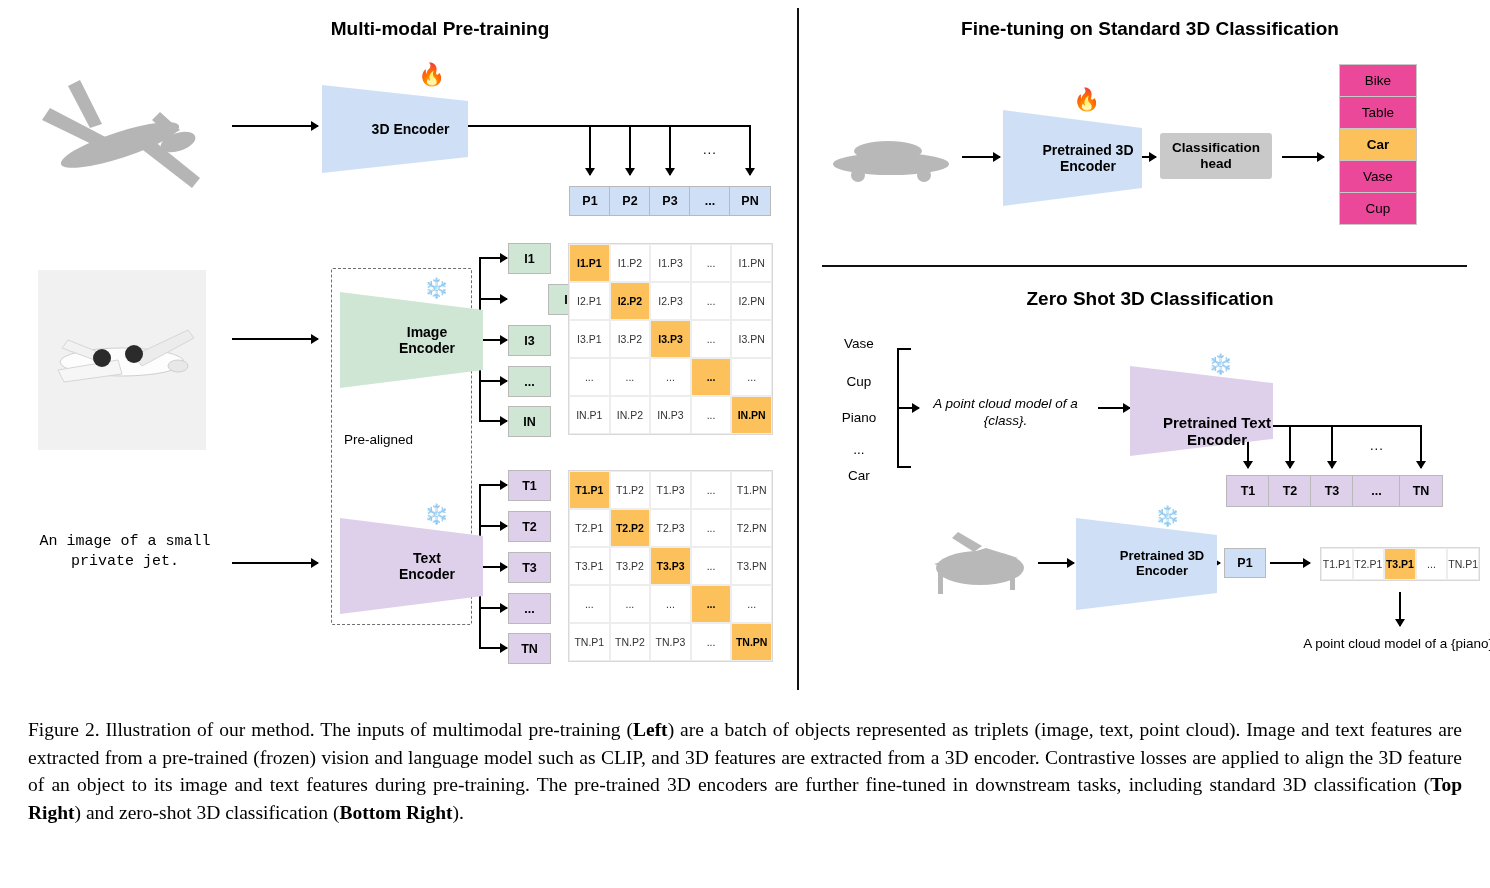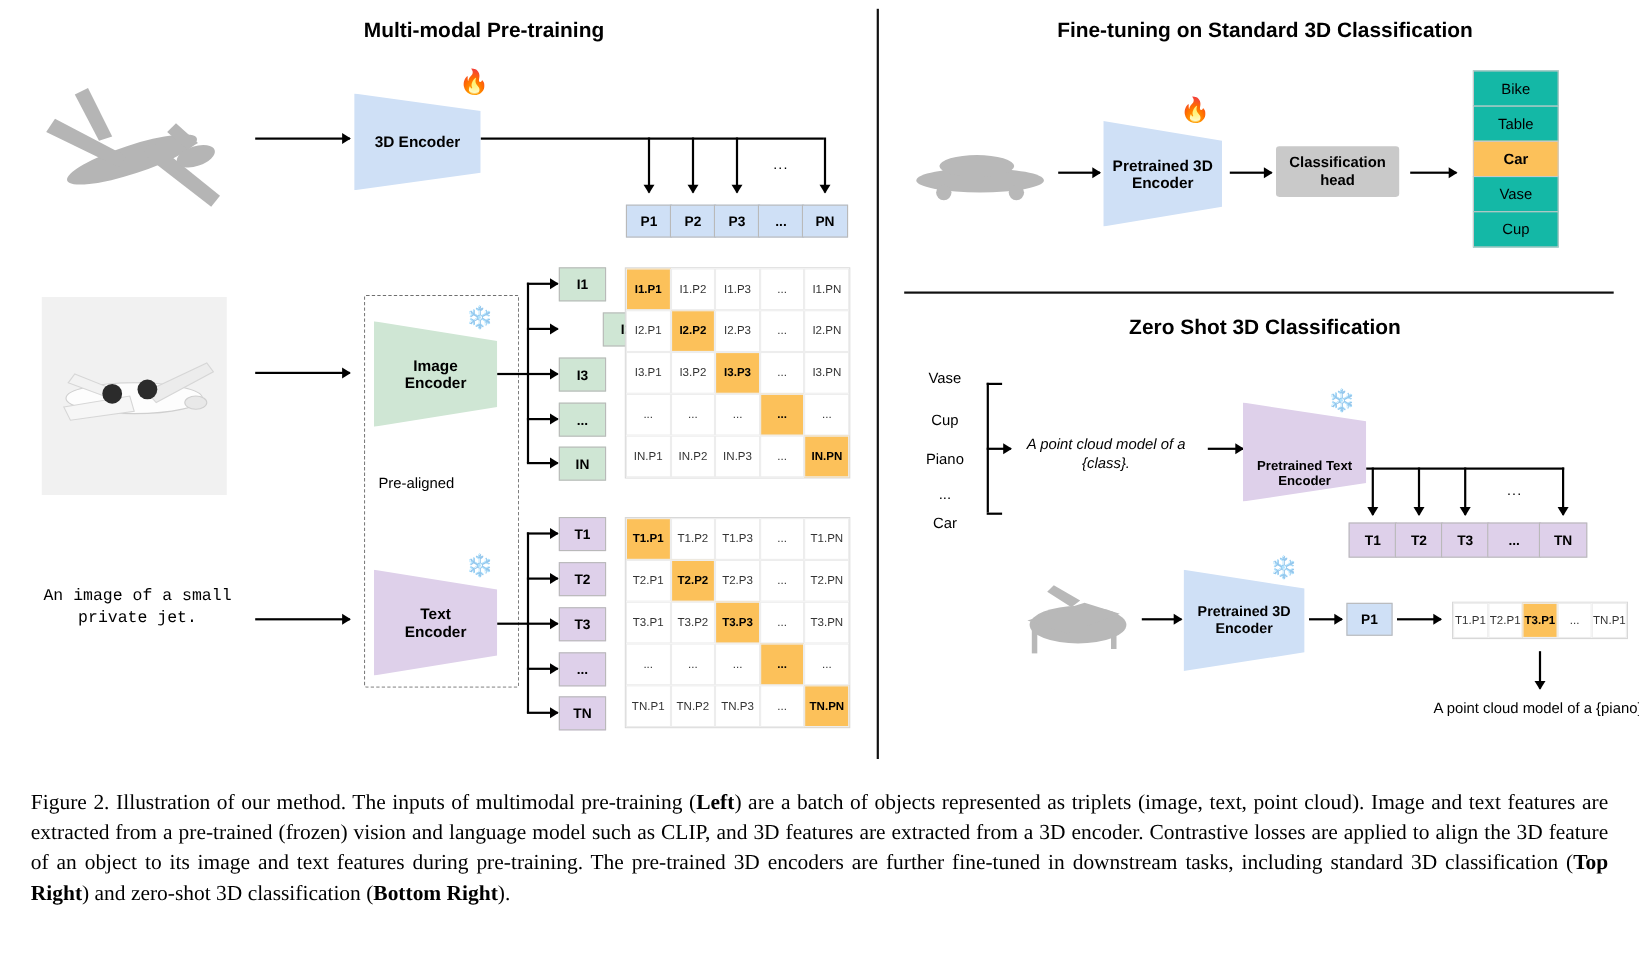--- a/index.html
+++ b/index.html
@@ -12,21 +12,21 @@
   .vdiv{position:absolute;left:797px;top:8px;width:2px;height:682px;background:#111;}
   .hdiv{position:absolute;left:822px;top:265px;width:645px;height:2px;background:#111;}
 
   .title{position:absolute;font-weight:bold;font-size:19px;text-align:center;}
   .t-left{left:250px;top:18px;width:380px;}
   .t-tr{left:880px;top:18px;width:540px;}
   .t-br{left:880px;top:288px;width:540px;}
 
   
   .trap{position:absolute;display:flex;align-items:center;justify-content:center;
-        text-align:center;font-weight:bold;font-size:14px;line-height:1.15;}
+        text-align:center;font-weight:bold;font-size:14px;line-height:1.15;padding-left:31px;}
   .trap .lbl{position:relative;z-index:2;}
   .trap .shape{position:absolute;left:0;top:0;width:100%;height:100%;z-index:1;}
 
   .snow{position:absolute;font-size:20px;z-index:5;}
   .fire{position:absolute;font-size:22px;z-index:5;}
 
   
   .arrow{position:absolute;background:#000;height:1.6px;}
   .arrow:after{content:"";position:absolute;right:-1px;top:-4px;
     border-left:8px solid #000;border-top:5px solid transparent;border-bottom:5px solid transparent;}
@@ -47,21 +47,21 @@
   .mtx{position:absolute;border:1px solid #d8d8d8;box-sizing:border-box;display:grid;}
   .cell{display:flex;align-items:center;justify-content:center;font-size:10.5px;
         border:0.8px solid #ededed;box-sizing:border-box;background:#fff;color:#333;}
   .cell.hl{background:#fcc15a;font-weight:bold;color:#000;}
 
   .dashed{position:absolute;border:1.6px dashed #6f6f6f;border-radius:2px;}
   .plain-label{position:absolute;font-size:13.5px;}
 
   .classlist{position:absolute;width:78px;}
   .classlist .ci{height:31px;border:1px solid #c9c9c9;border-bottom:none;
-     display:flex;align-items:center;justify-content:center;font-size:13.5px;background:#14b8a6;}
+     display:flex;align-items:center;justify-content:center;font-size:13.5px;background:#ec4899;}
   .classlist .ci:last-child{border-bottom:1px solid #c9c9c9;}
   .classlist .ci.hl{background:#fcc15a;font-weight:bold;}
 
   .grayhead{position:absolute;background:#c9c9c9;border-radius:3px;display:flex;
      align-items:center;justify-content:center;text-align:center;font-weight:bold;font-size:13.5px;line-height:1.2;}
 
   .prompt{position:absolute;text-align:center;font-size:13.5px;line-height:1.25;}
 
   .caption{position:absolute;left:28px;top:716px;width:1434px;
     font-family:"Liberation Serif", serif;font-size:19.5px;line-height:1.42;text-align:justify;}
@@ -290,21 +290,21 @@
   <div class="arrow" style="left:897px;top:407px;width:22px;"></div>
 
   <div class="prompt" style="left:918px;top:396px;width:175px;font-style:italic;">A point cloud model of a {class}.</div>
 
   <div class="arrow" style="left:1098px;top:407px;width:32px;"></div>
 
   <div class="trap" style="left:1130px;top:366px;width:112px;height:90px;">
     <svg class="shape" viewBox="0 0 112 90" preserveAspectRatio="none">
         <polygon points="0,0 112,17 112,73 0,90" fill="#ded0ea"></polygon>
       </svg>
-    <span class="lbl" style="white-space:pre-line;font-size:12px;margin-top:40px;">Pretrained Text
+    <span class="lbl" style="white-space:pre-line;font-size:15px;margin-top:40px;">Pretrained Text
 Encoder</span>
   </div>
   <div class="snow" style="left:1208px;top:352px;">❄️</div>
 
   <div class="plain-h" style="left:1242px;top:425px;width:180px;"></div>
   <div class="varrow" style="left:1247px;top:425px;height:43px;"></div>
   <div class="varrow" style="left:1289px;top:425px;height:43px;"></div>
   <div class="varrow" style="left:1331px;top:425px;height:43px;"></div>
   <div class="varrow" style="left:1420px;top:425px;height:43px;"></div>
   <div class="dots" style="left:1370px;top:438px;">...</div>

